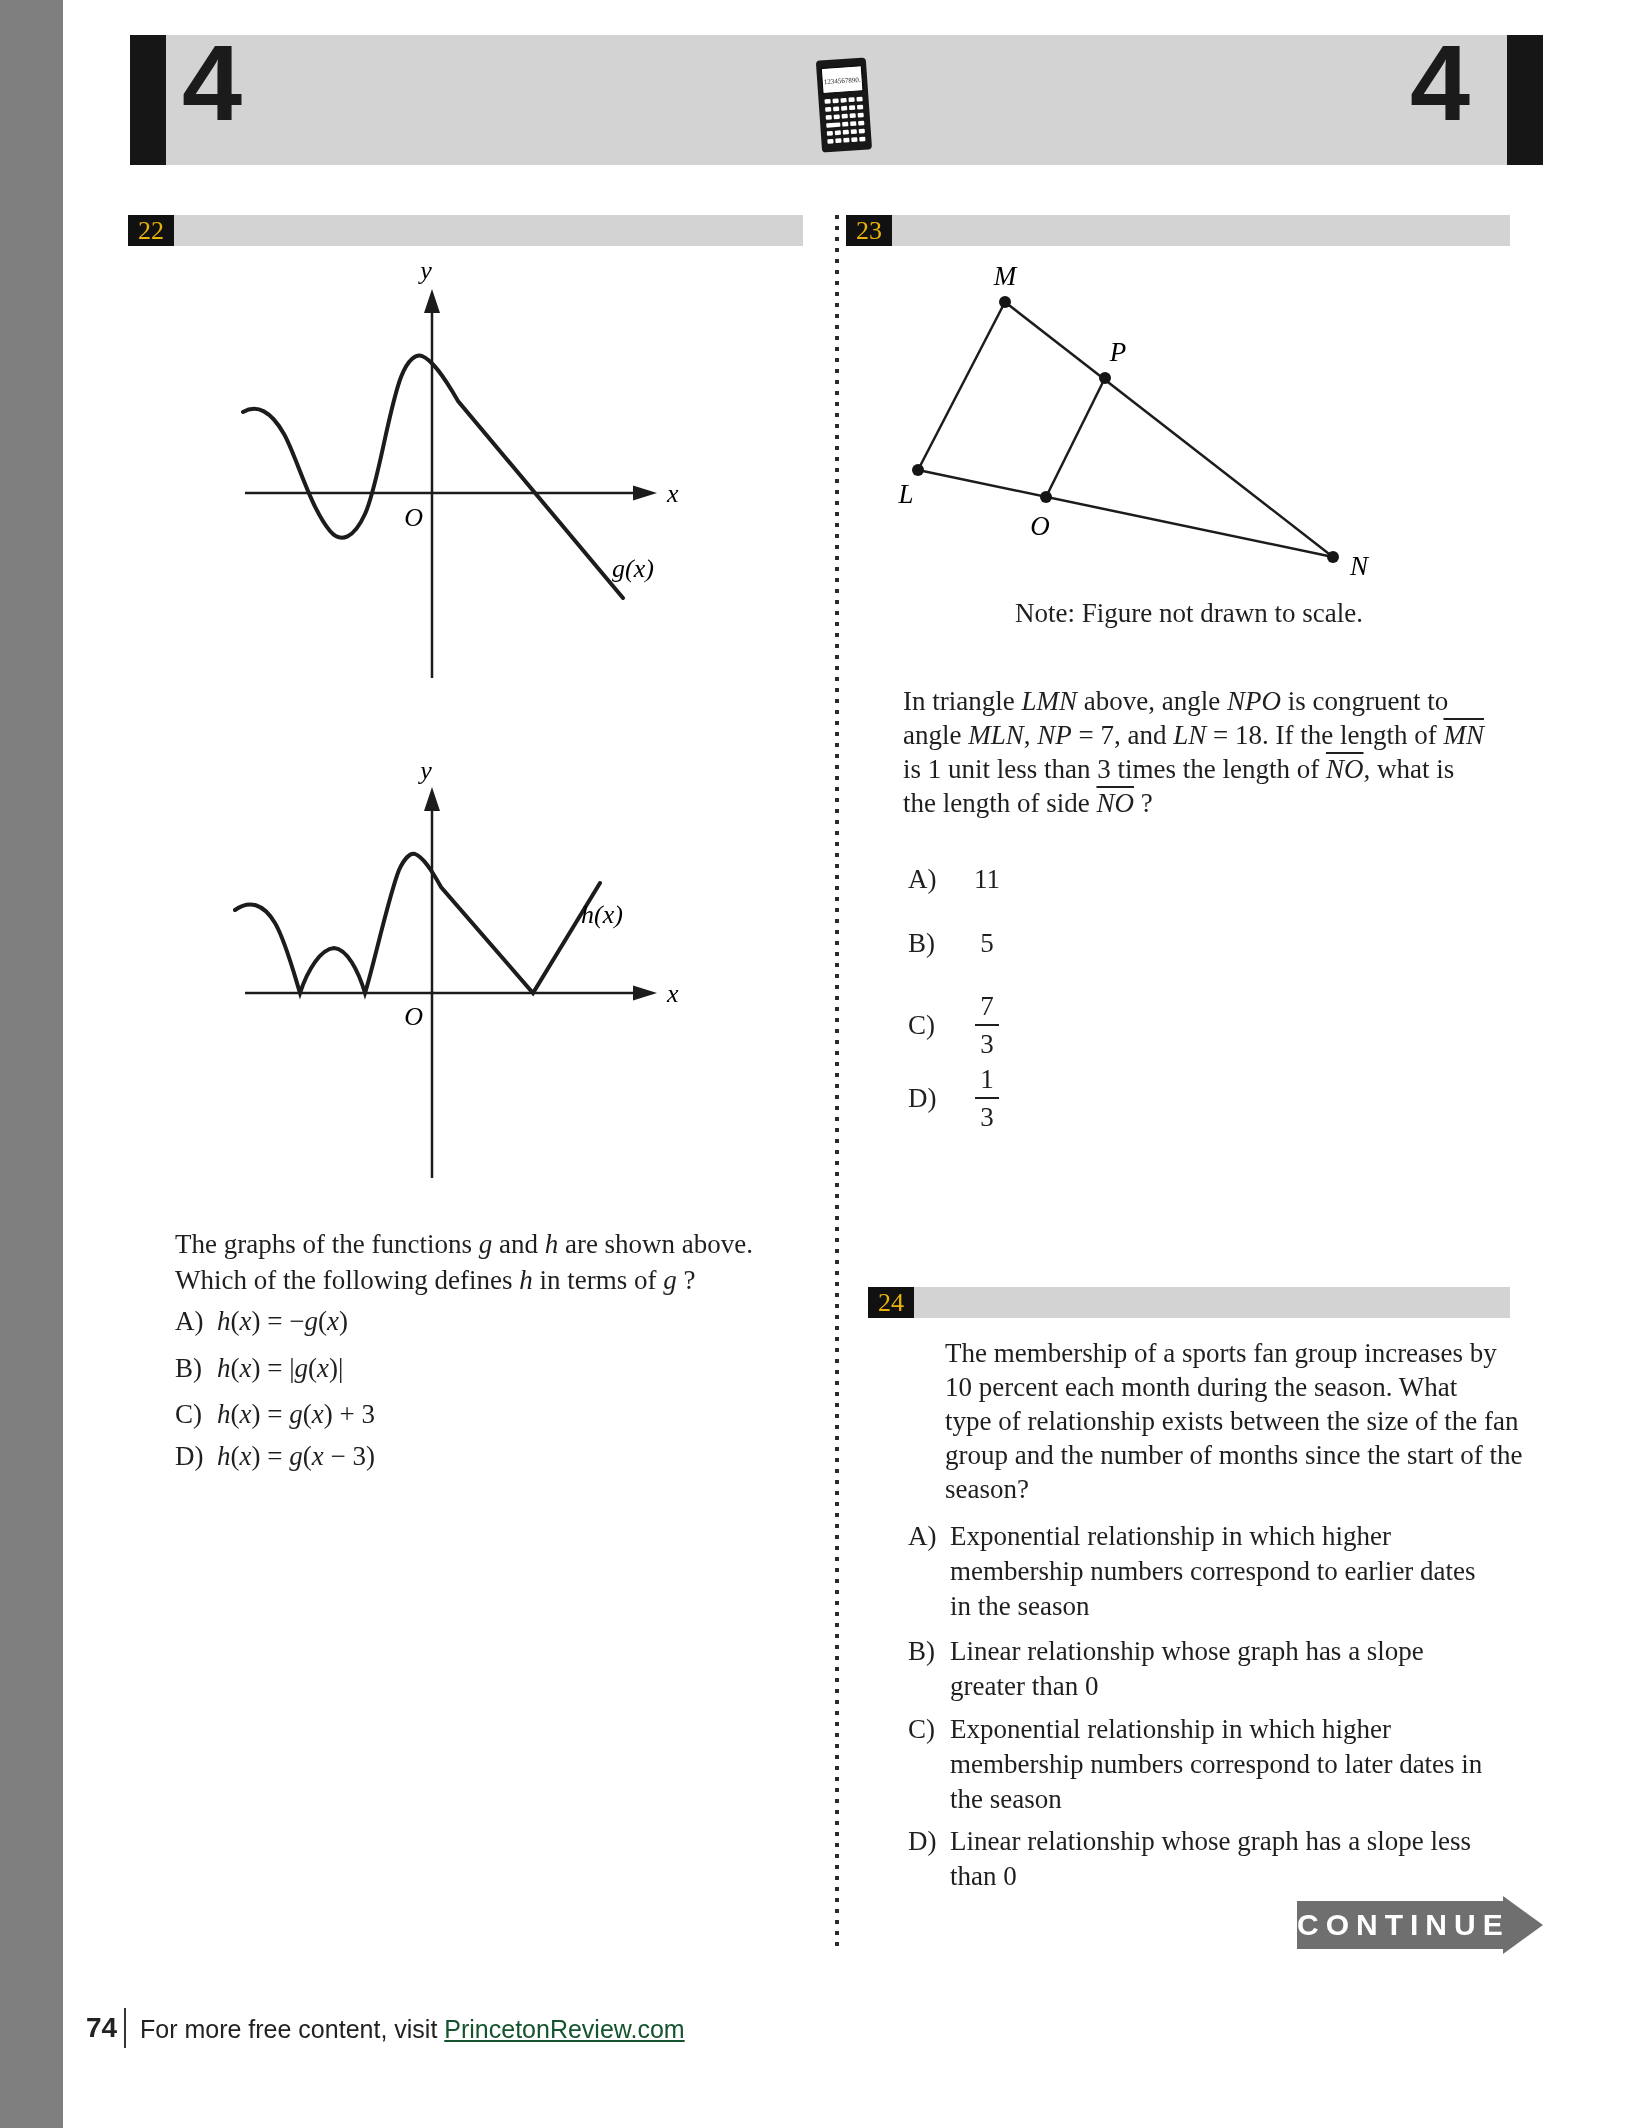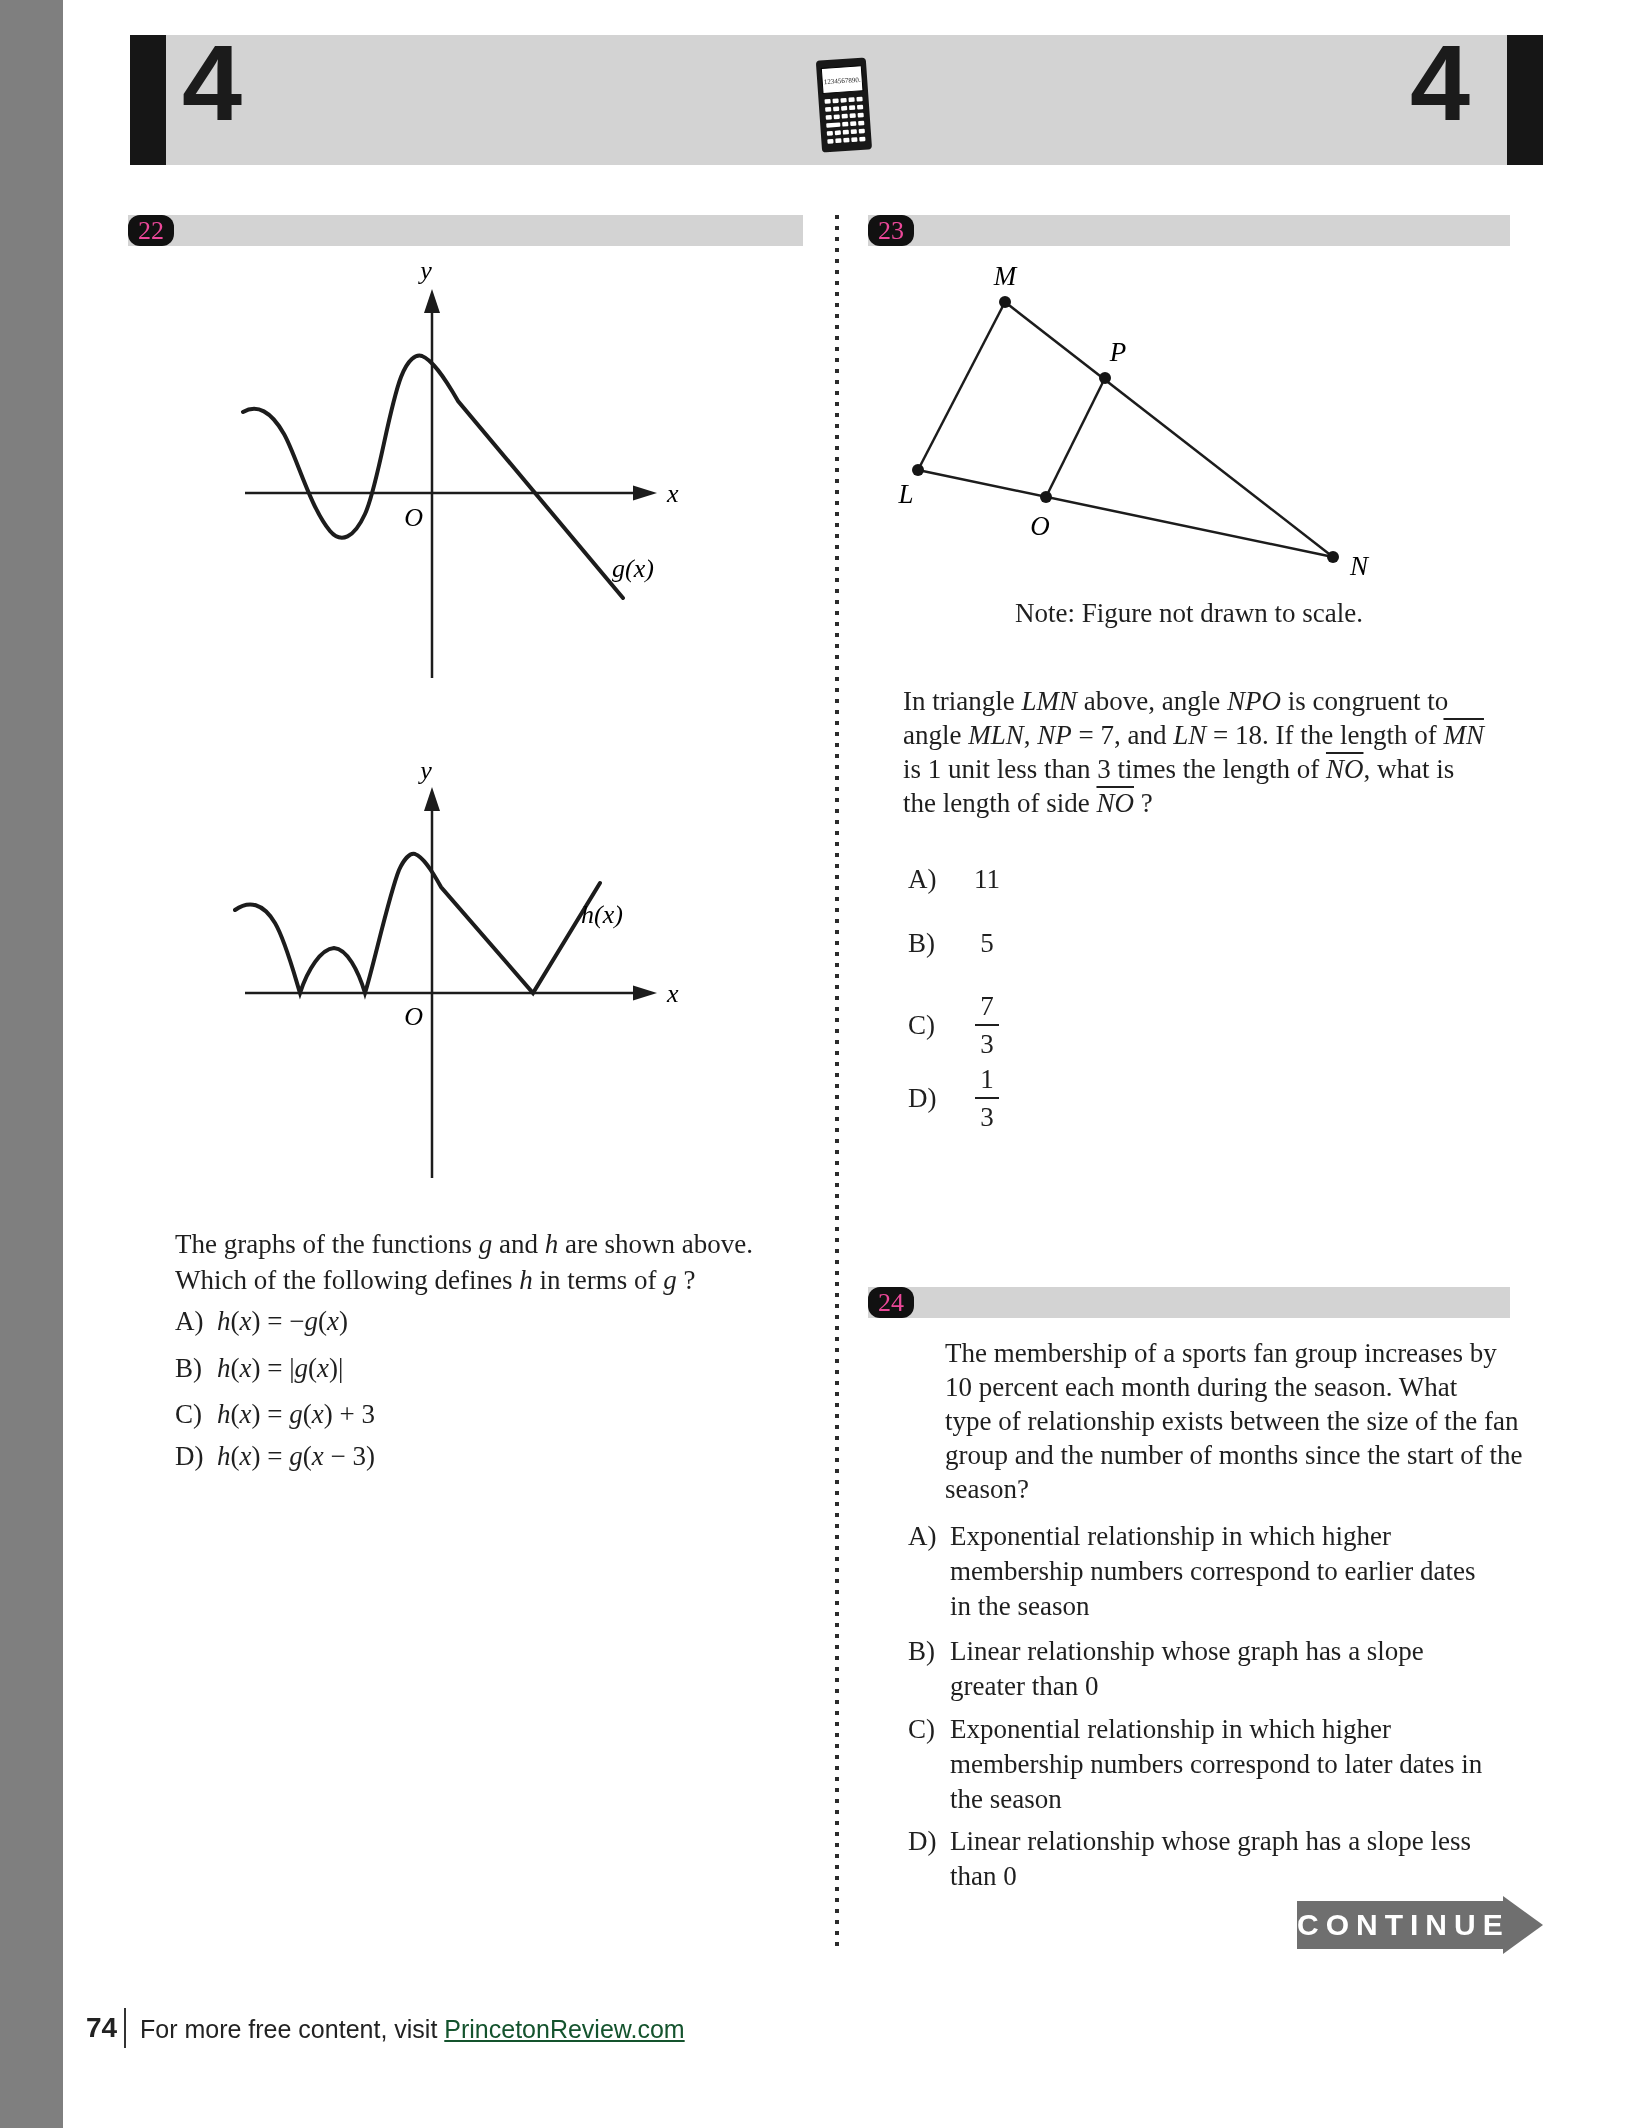--- a/index.html
+++ b/index.html
@@ -8,22 +8,22 @@
   .abs{position:absolute;}
   
   .edge-strip{left:0;top:0;width:63px;height:2128px;background:#7f7f7f;}
   
   .header-band{left:130px;top:35px;width:1380px;height:130px;background:#d3d3d3;}
   .header-bar{top:35px;width:36px;height:130px;background:#161616;}
   .big-num{top:28px;font-family:"Liberation Sans",sans-serif;font-weight:bold;
            font-size:108px;line-height:110px;color:#1b1b1b;}
   
   .qbar{height:31px;background:#d3d3d3;}
-  .qnum{width:46px;height:31px;background:#111111;color:#ec4899;text-align:center;
-        font-size:26px;line-height:31px;font-family:"Liberation Serif",serif;border-radius:12px;}
+  .qnum{width:46px;height:31px;background:#111111;color:#eab308;text-align:center;
+        font-size:26px;line-height:31px;font-family:"Liberation Serif",serif;}
   
   .divider{left:835px;top:215px;width:4px;height:1733px;
            background-image:repeating-linear-gradient(to bottom,#2b2b2b 0 4px,transparent 4px 11px);}
   
   .prompt{font-size:27px;line-height:34px;}
   .prompt22{line-height:36px;}
   .choice-row{font-size:27px;line-height:34px;display:flex;}
   .c-label{display:inline-block;width:42px;flex:0 0 42px;}
   .c-val{display:inline-block;width:46px;margin-left:14px;text-align:center;}
   .c-text{display:inline-block;}
@@ -146,21 +146,21 @@
   <div class="abs choice-row" style="left:175px;top:1397px;">
     <span class="c-label">C)</span>
     <span class="c-text"><i>h</i>(<i>x</i>) = <i>g</i>(<i>x</i>) + 3</span>
   </div>
   <div class="abs choice-row" style="left:175px;top:1439px;">
     <span class="c-label">D)</span>
     <span class="c-text"><i>h</i>(<i>x</i>) = <i>g</i>(<i>x</i> − 3)</span>
   </div>
 
   <div class="abs qbar" style="left:868px;top:215px;width:642px;"></div>
-  <div class="abs qnum" style="left:868px;top:215px;">23</div>
+  <div class="abs qnum" style="left:846px;top:215px;">23</div>
 
   <svg class="abs" style="left:868px;top:255px;" width="650" height="330" viewBox="0 0 650 330">
     <g stroke="#1c1c1c" stroke-width="2.5" fill="none">
       <line x1="50" y1="215" x2="137" y2="47"></line>
       <line x1="137" y1="47" x2="465" y2="302"></line>
       <line x1="50" y1="215" x2="465" y2="302"></line>
       <line x1="178" y1="242" x2="237" y2="123"></line>
     </g>
     <g fill="#151515">
       <circle cx="137" cy="47" r="6"></circle>

